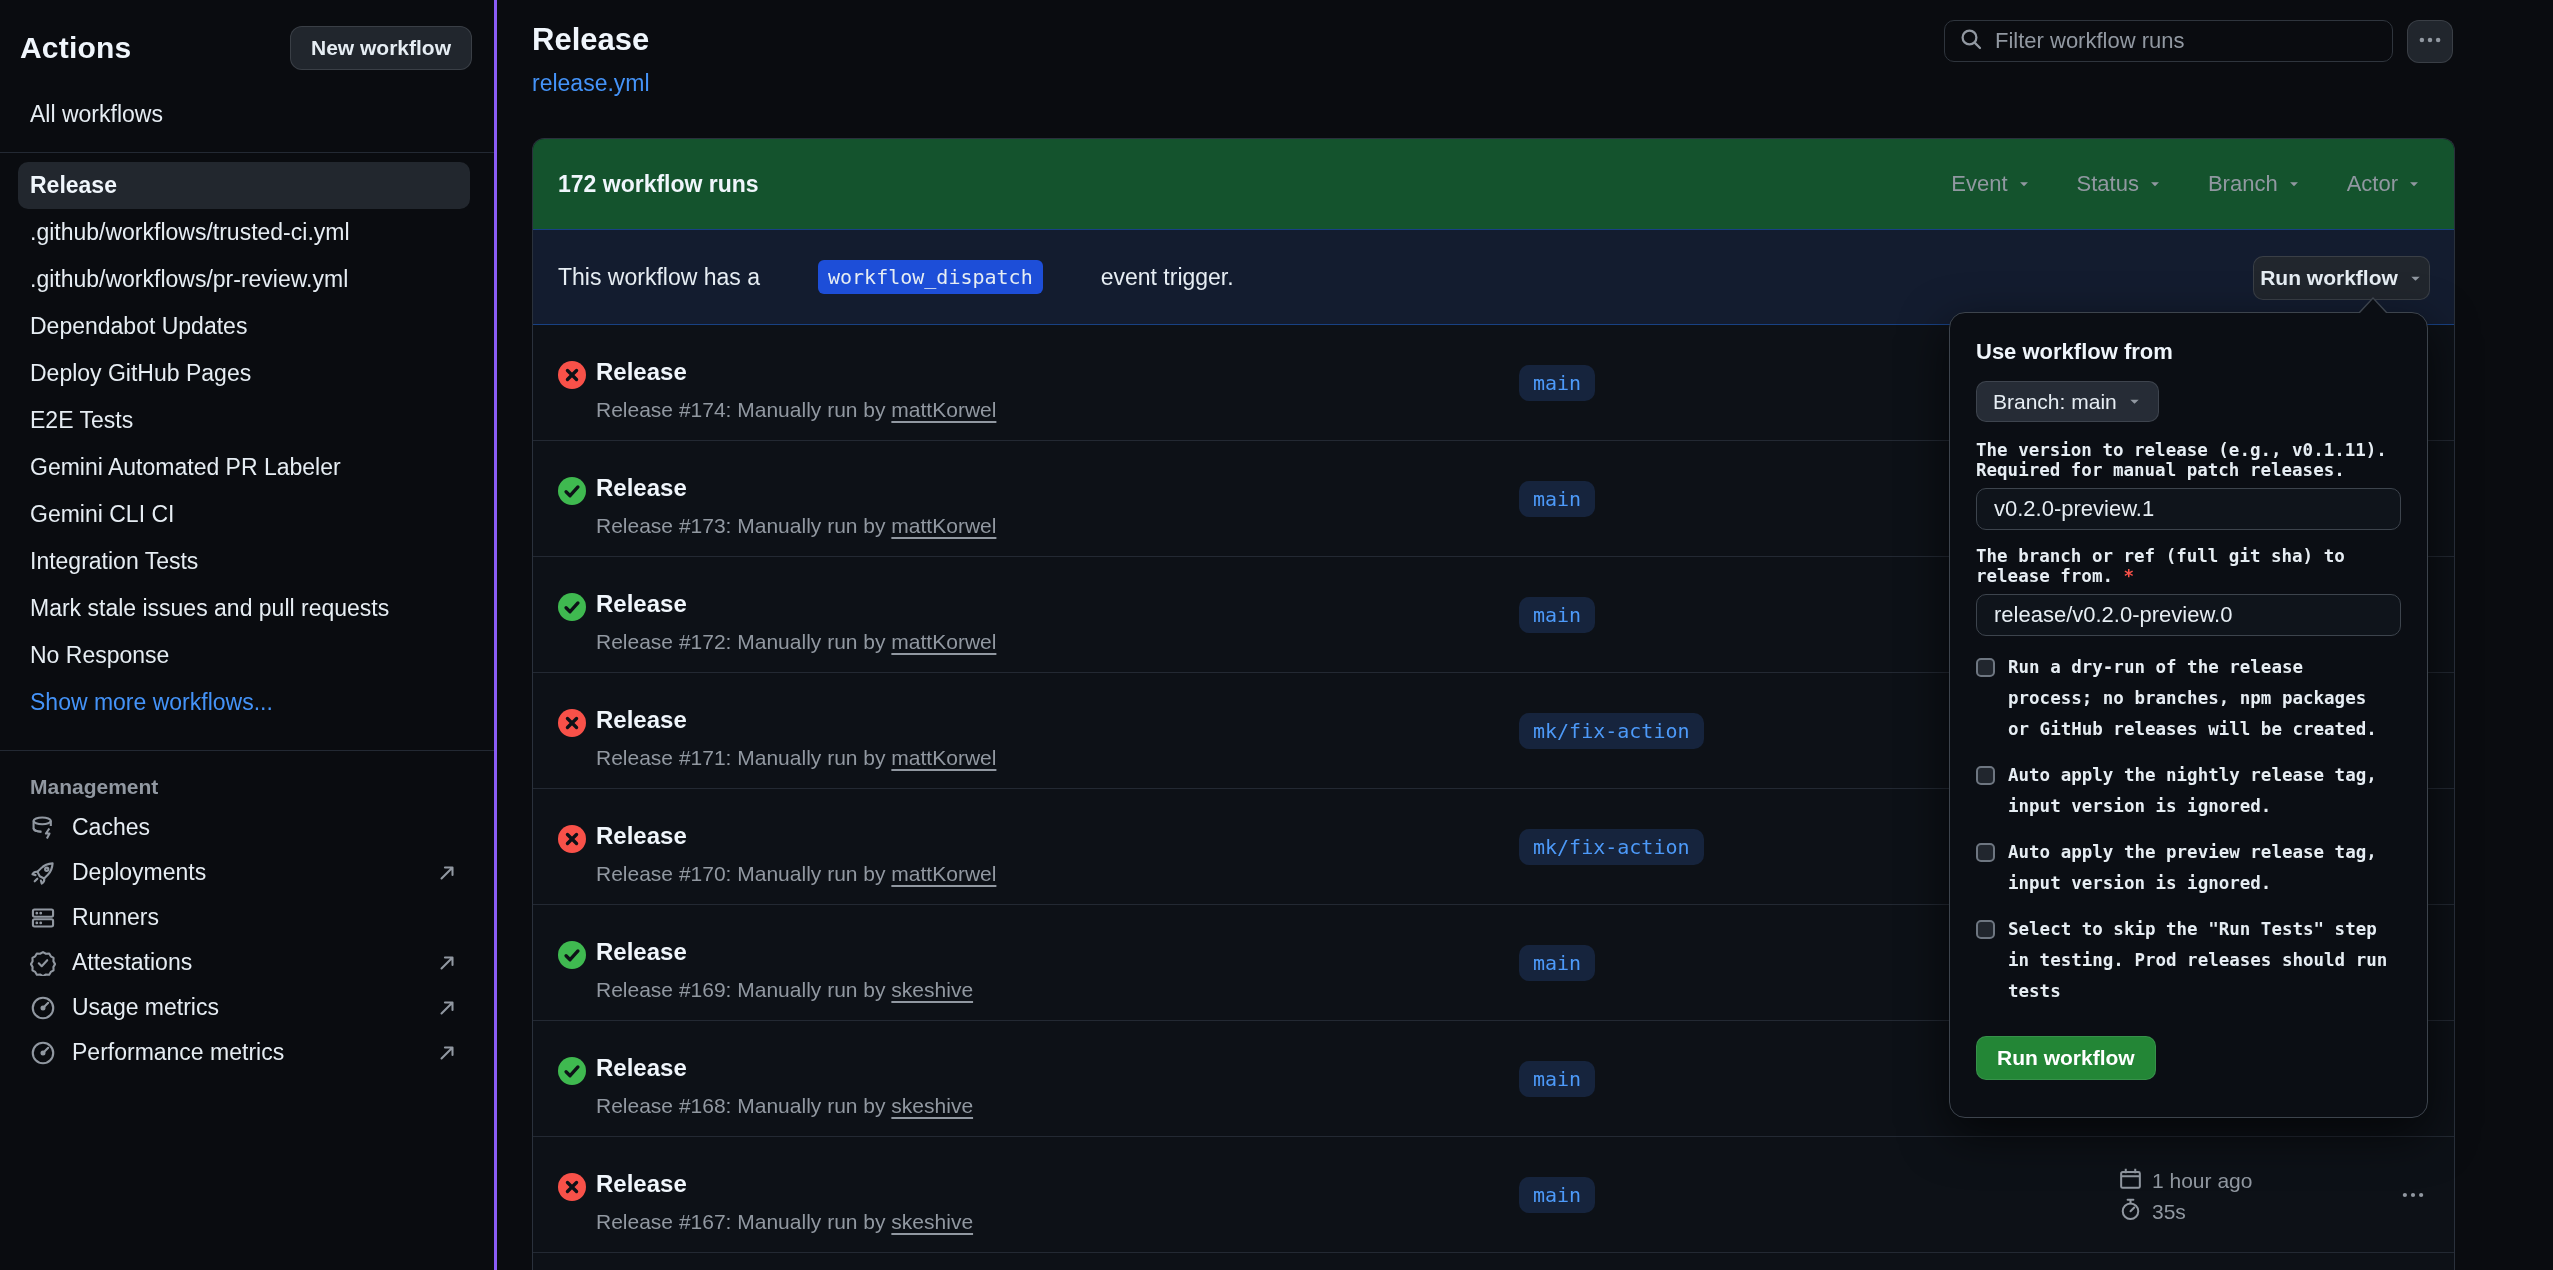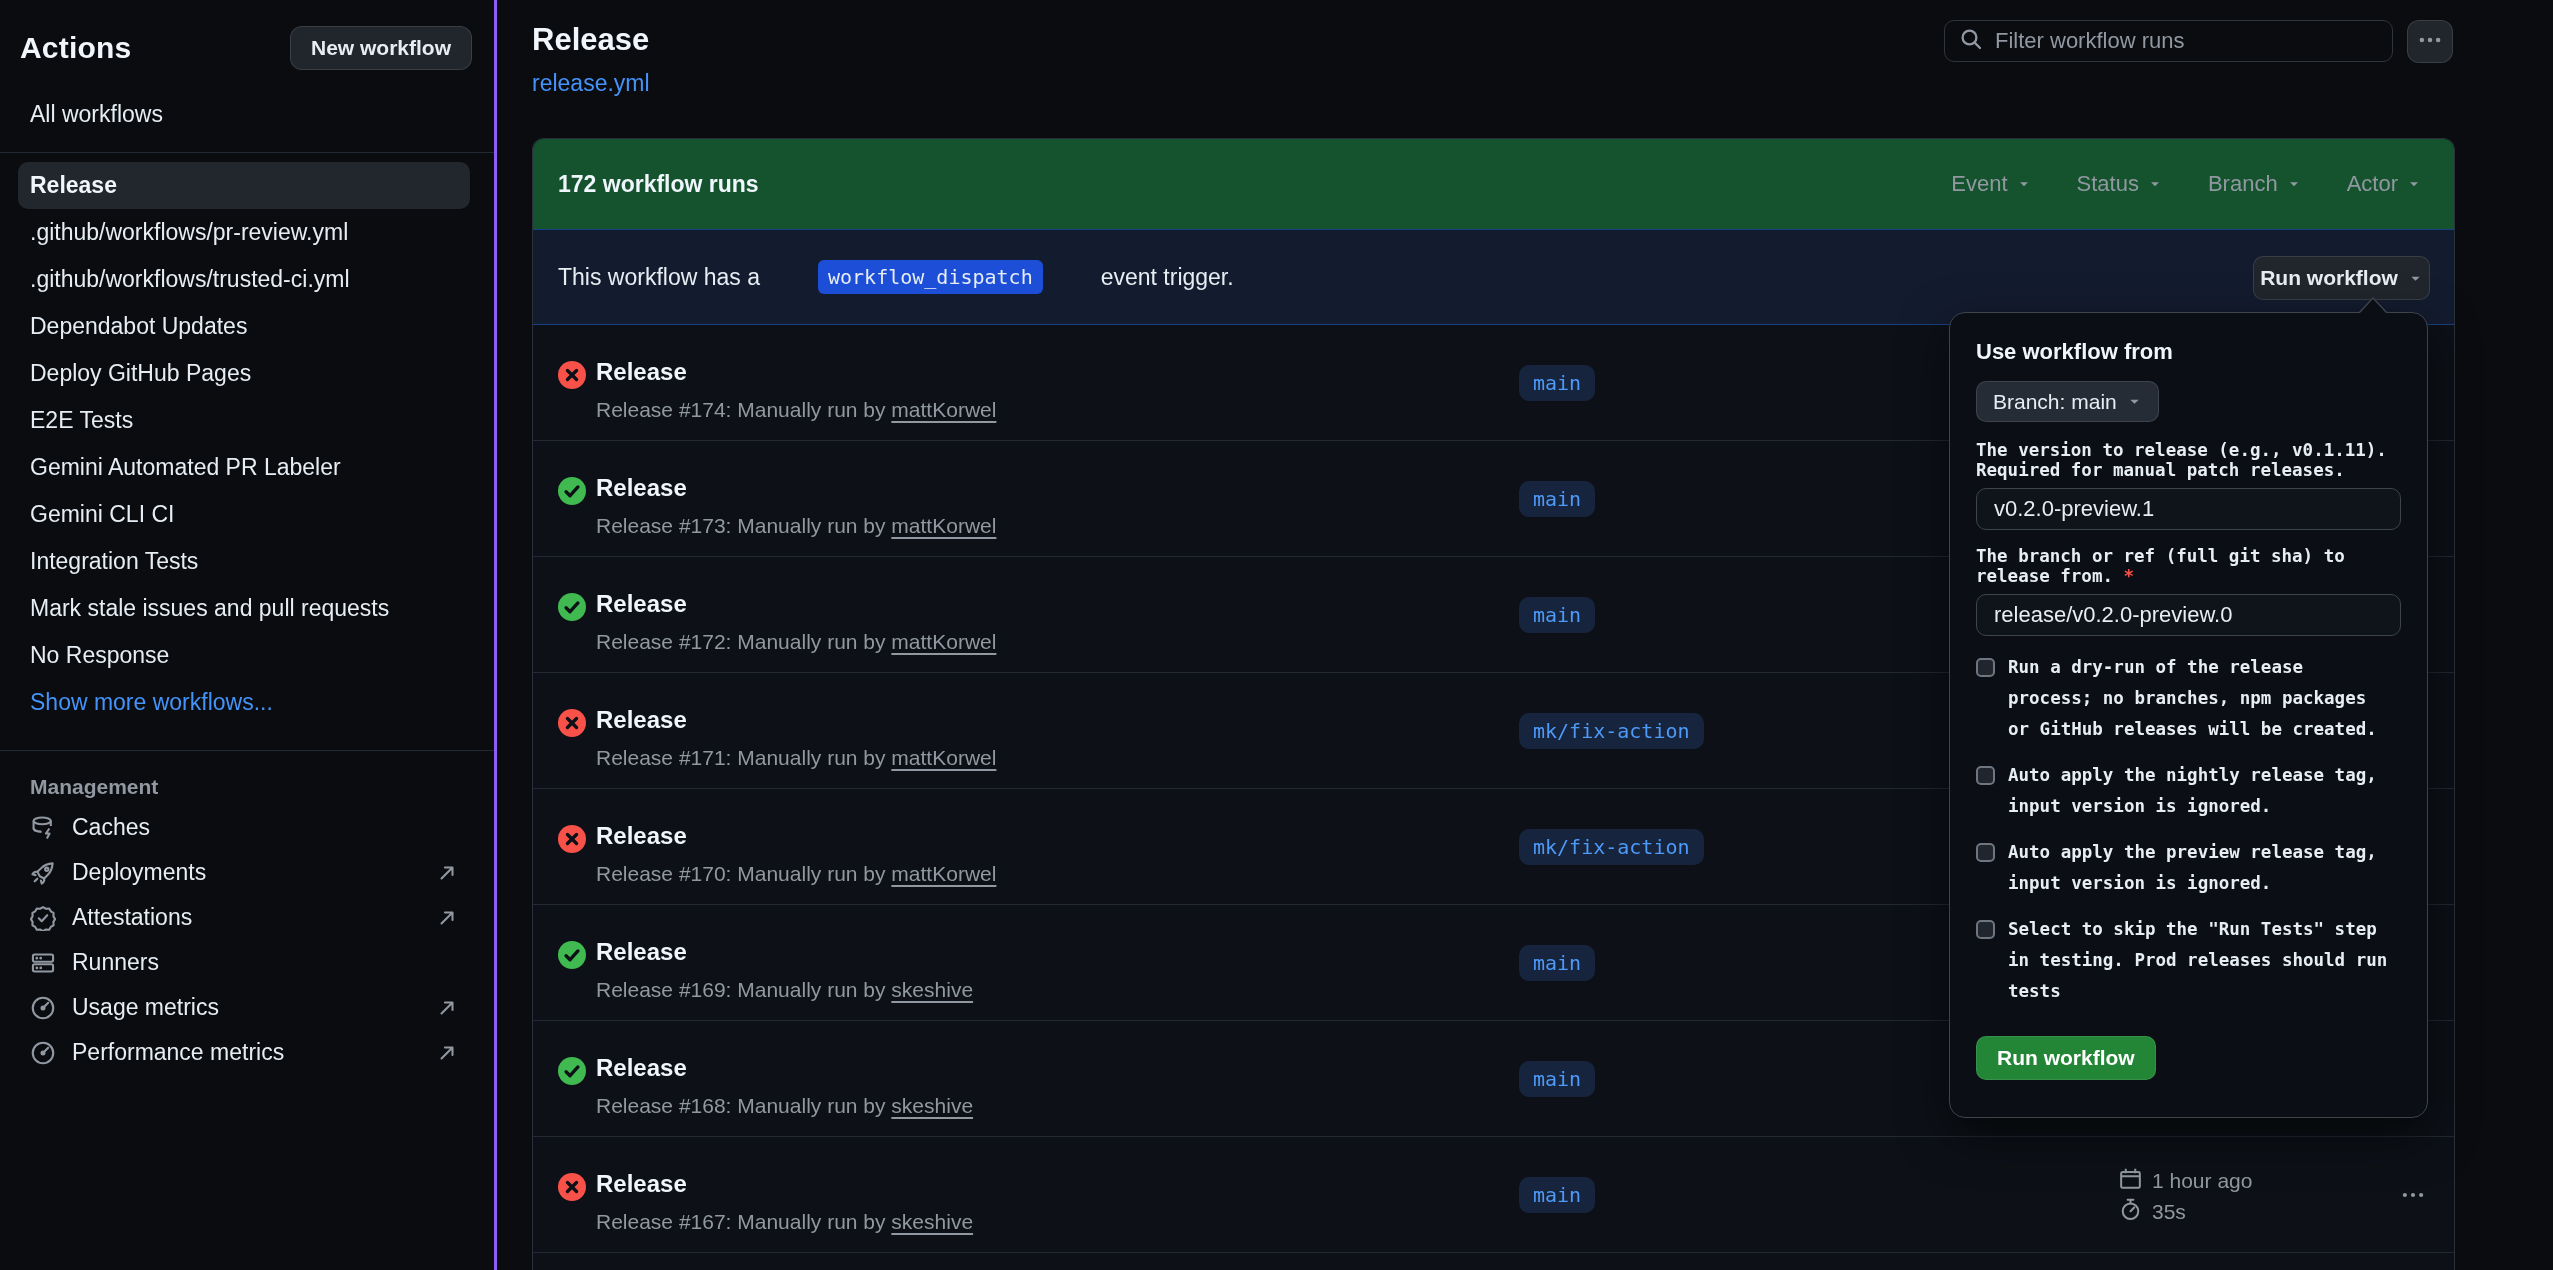--- a/index.html
+++ b/index.html
@@ -129,22 +129,22 @@
 
   <aside class="sidebar">
     <div class="side-head">
       <h1>Actions</h1>
       <button class="btn">New workflow</button>
     </div>
     <div class="all-workflows">All workflows</div>
     <div class="side-divider"></div>
     <nav class="side-list" id="workflow-list">
         <div class="side-item selected">Release</div>
+        <div class="side-item">.github/workflows/trusted-ci.yml</div>
         <div class="side-item">.github/workflows/pr-review.yml</div>
-        <div class="side-item">.github/workflows/trusted-ci.yml</div>
         <div class="side-item">Dependabot Updates</div>
         <div class="side-item">Deploy GitHub Pages</div>
         <div class="side-item">E2E Tests</div>
         <div class="side-item">Gemini Automated PR Labeler</div>
         <div class="side-item">Gemini CLI CI</div>
         <div class="side-item">Integration Tests</div>
         <div class="side-item">Mark stale issues and pull requests</div>
         <div class="side-item">No Response</div>
       </nav>
     <a class="show-more">Show more workflows...</a>
@@ -173,40 +173,40 @@
           <span>Deployments</span>
           <span class="ext">
             <svg width="22" height="22" viewBox="0 0 16 16" fill="none" stroke="#9198a1" stroke-width="1.5">
               <path d="M4 12L12 4M6.5 4H12v5.5" stroke-linecap="round" stroke-linejoin="round"></path>
             </svg>
           </span>
         </div>
         <div class="mgmt-item">
           <span class="mi">
             <svg width="26" height="26" viewBox="0 0 16 16" fill="none" stroke="#9198a1" stroke-width="1.3">
+              <rect x="1.8" y="2.8" width="12.4" height="4.4" rx="1"></rect>
+              <rect x="1.8" y="8.8" width="12.4" height="4.4" rx="1"></rect>
+              <path d="M4.2 5h.01M4.2 11h.01M6.6 5h.01M6.6 11h.01" stroke-width="1.7" stroke-linecap="round"></path>
+            </svg>
+          </span>
+          <span>Runners</span>
+        </div>
+        <div class="mgmt-item">
+          <span class="mi">
+            <svg width="26" height="26" viewBox="0 0 16 16" fill="none" stroke="#9198a1" stroke-width="1.3">
               <path d="M8 1.3l1.8 1 2-.1 1 1.7 1.7 1-.1 2 1 1.8-1 1.8.1 2-1.7 1-1 1.7-2-.1-1.8 1-1.8-1-2 .1-1-1.7-1.7-1 .1-2-1-1.8 1-1.8-.1-2 1.7-1 1-1.7 2 .1z" stroke-linejoin="round"></path>
               <path d="M5.4 8.2l1.8 1.8 3.4-3.7" stroke-linecap="round" stroke-linejoin="round"></path>
             </svg>
           </span>
           <span>Attestations</span>
           <span class="ext">
             <svg width="22" height="22" viewBox="0 0 16 16" fill="none" stroke="#9198a1" stroke-width="1.5">
               <path d="M4 12L12 4M6.5 4H12v5.5" stroke-linecap="round" stroke-linejoin="round"></path>
             </svg>
           </span>
-        </div>
-        <div class="mgmt-item">
-          <span class="mi">
-            <svg width="26" height="26" viewBox="0 0 16 16" fill="none" stroke="#9198a1" stroke-width="1.3">
-              <rect x="1.8" y="2.8" width="12.4" height="4.4" rx="1"></rect>
-              <rect x="1.8" y="8.8" width="12.4" height="4.4" rx="1"></rect>
-              <path d="M4.2 5h.01M4.2 11h.01M6.6 5h.01M6.6 11h.01" stroke-width="1.7" stroke-linecap="round"></path>
-            </svg>
-          </span>
-          <span>Runners</span>
         </div>
         <div class="mgmt-item">
           <span class="mi">
             <svg width="26" height="26" viewBox="0 0 16 16" fill="none" stroke="#9198a1" stroke-width="1.3">
               <circle cx="8" cy="8" r="6.3"></circle>
               <path d="M8 8l3.2-3.2" stroke-linecap="round"></path>
               <circle cx="8" cy="8" r=".9" fill="#9198a1"></circle>
             </svg>
           </span>
           <span>Usage metrics</span>

